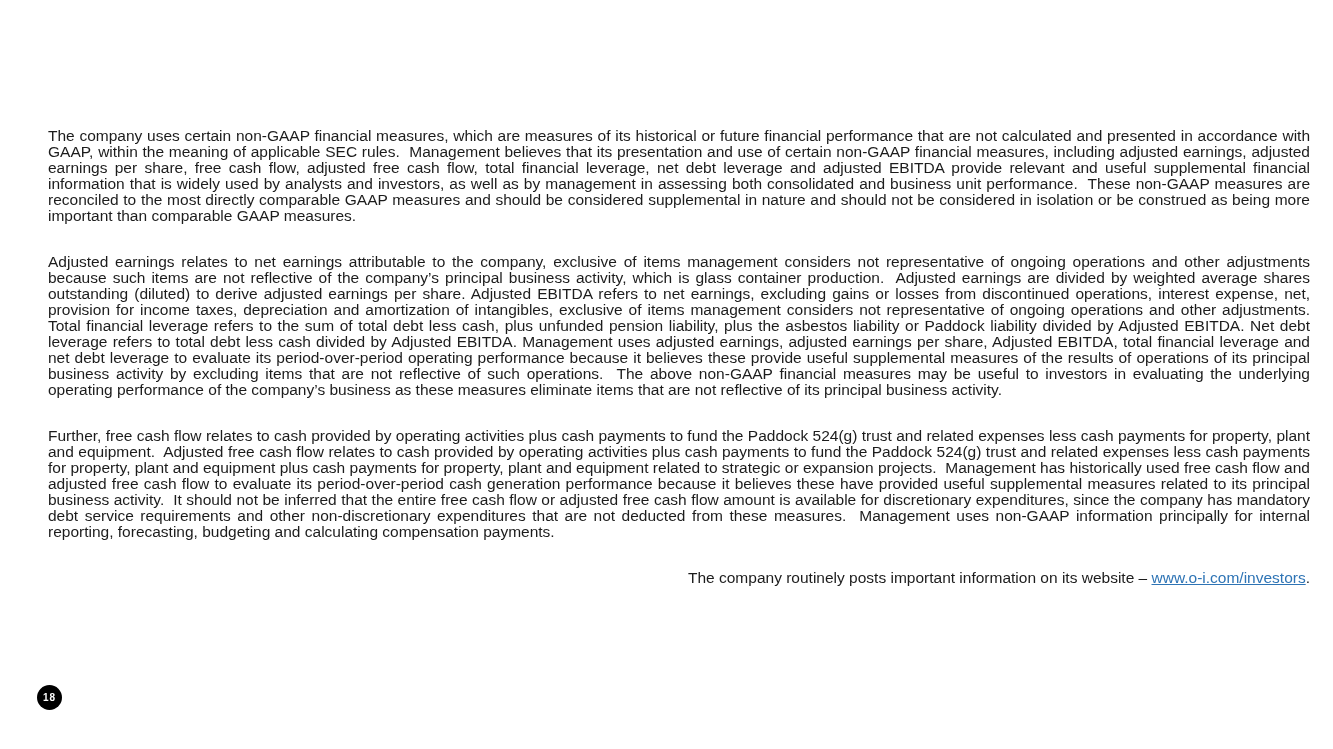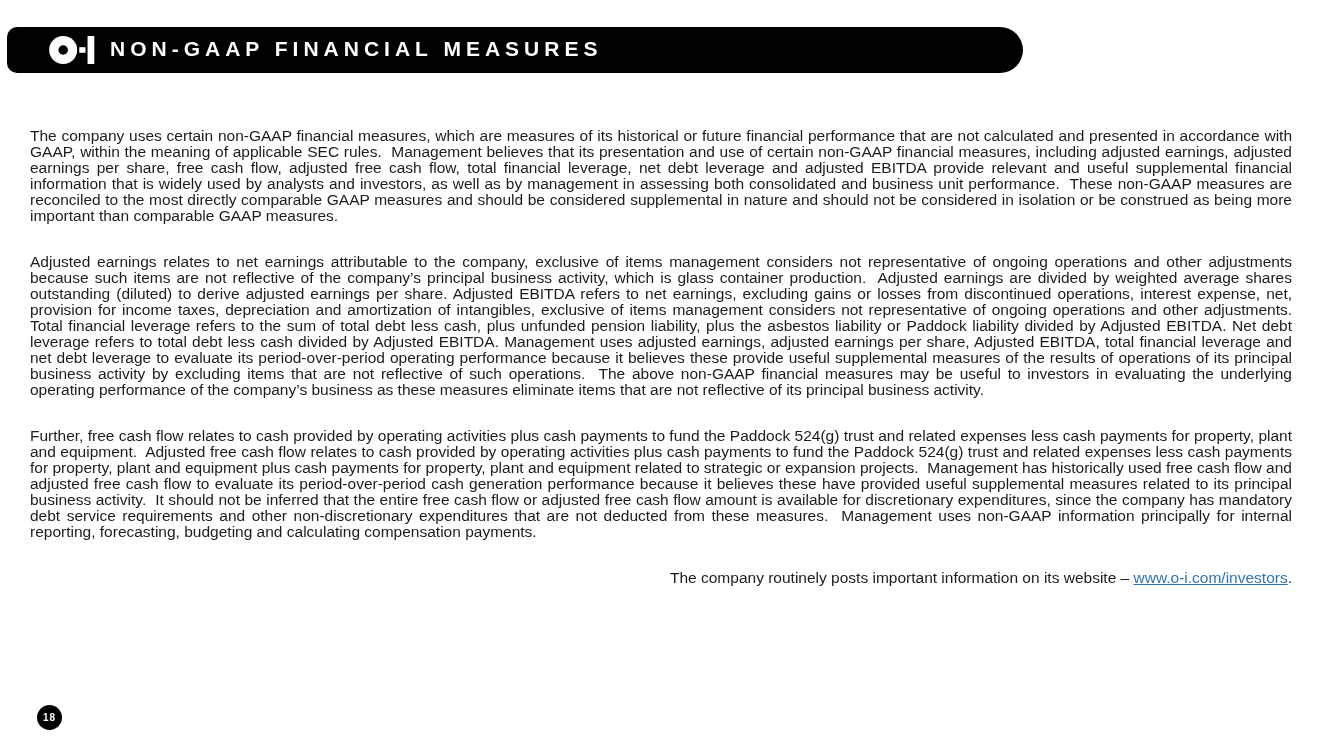--- a/index.html
+++ b/index.html
@@ -34,21 +34,21 @@
     color: var(--banner-text, #fff);
     font-size: 21px;
     font-weight: bold;
     letter-spacing: 5px;
     white-space: nowrap;
     padding-bottom: 2px;
   }
 
   .content {
     position: absolute;
-    left: 30px;
+    left: 48px;
     top: 128px;
     width: 1262px;
     color: var(--body-text, #1c1c1c);
     font-size: 15.5px;
     line-height: 16px;
   }
 
   .content p.body-para {
     text-align: justify;
     white-space: pre-wrap;
@@ -59,52 +59,41 @@
 
   a.link {
     color: var(--link-blue, #2e74b5);
     text-decoration: underline;
     cursor: pointer;
   }
 
   .page-badge {
     position: absolute;
     left: 37px;
-    top: 705px;
+    top: 685px;
     width: 25px;
     height: 25px;
     background: var(--badge-bg, #000);
     border-radius: 50%;
     display: flex;
     align-items: center;
     justify-content: center;
   }
   .page-badge span {
     color: var(--badge-text, #fff);
     font-size: 10px;
     font-weight: bold;
     letter-spacing: 1px;
   }
 </style>
 </head>
 <body>
 
 <div class="slide">
 
-  <header class="banner">
-    <span class="logo">
-      <svg width="46" height="28" viewBox="0 0 44 27" aria-hidden="true">
-        <circle cx="13.5" cy="13.5" r="13.5" fill="#ffffff"></circle>
-        <circle cx="13.5" cy="13.5" r="4.6" fill="#000000"></circle>
-        <rect x="29" y="10.8" width="6" height="5.4" fill="#ffffff"></rect>
-        <rect x="37" y="0" width="6.5" height="27" fill="#ffffff"></rect>
-      </svg>
-    </span>
-    <h1>NON-GAAP FINANCIAL MEASURES</h1>
-  </header>
 
   <main class="content">
     <p class="body-para">The company uses certain non-GAAP financial measures, which are measures of its historical or future financial performance that are not calculated and presented in accordance with GAAP, within the meaning of applicable SEC rules.  Management believes that its presentation and use of certain non-GAAP financial measures, including adjusted earnings, adjusted earnings per share, free cash flow, adjusted free cash flow, total financial leverage, net debt leverage and adjusted EBITDA provide relevant and useful supplemental financial information that is widely used by analysts and investors, as well as by management in assessing both consolidated and business unit performance.  These non-GAAP measures are reconciled to the most directly comparable GAAP measures and should be considered supplemental in nature and should not be considered in isolation or be construed as being more important than comparable GAAP measures.</p>
     <p class="body-para">Adjusted earnings relates to net earnings attributable to the company, exclusive of items management considers not representative of ongoing operations and other adjustments because such items are not reflective of the company’s principal business activity, which is glass container production.  Adjusted earnings are divided by weighted average shares outstanding (diluted) to derive adjusted earnings per share. Adjusted EBITDA refers to net earnings, excluding gains or losses from discontinued operations, interest expense, net, provision for income taxes, depreciation and amortization of intangibles, exclusive of items management considers not representative of ongoing operations and other adjustments. Total financial leverage refers to the sum of total debt less cash, plus unfunded pension liability, plus the asbestos liability or Paddock liability divided by Adjusted EBITDA. Net debt leverage refers to total debt less cash divided by Adjusted EBITDA. Management uses adjusted earnings, adjusted earnings per share, Adjusted EBITDA, total financial leverage and net debt leverage to evaluate its period-over-period operating performance because it believes these provide useful supplemental measures of the results of operations of its principal business activity by excluding items that are not reflective of such operations.  The above non-GAAP financial measures may be useful to investors in evaluating the underlying operating performance of the company’s business as these measures eliminate items that are not reflective of its principal business activity.</p>
     <p class="body-para">Further, free cash flow relates to cash provided by operating activities plus cash payments to fund the Paddock 524(g) trust and related expenses less cash payments for property, plant and equipment.  Adjusted free cash flow relates to cash provided by operating activities plus cash payments to fund the Paddock 524(g) trust and related expenses less cash payments for property, plant and equipment plus cash payments for property, plant and equipment related to strategic or expansion projects.  Management has historically used free cash flow and adjusted free cash flow to evaluate its period-over-period cash generation performance because it believes these have provided useful supplemental measures related to its principal business activity.  It should not be inferred that the entire free cash flow or adjusted free cash flow amount is available for discretionary expenditures, since the company has mandatory debt service requirements and other non-discretionary expenditures that are not deducted from these measures.  Management uses non-GAAP information principally for internal reporting, forecasting, budgeting and calculating compensation payments.</p>
     <p class="website-line"><span>The company routinely posts important information on its website – </span><a class="link" href="#">www.o-i.com/investors</a><span>.</span></p>
   </main>
 
   <div class="page-badge">
     <span>18</span>

